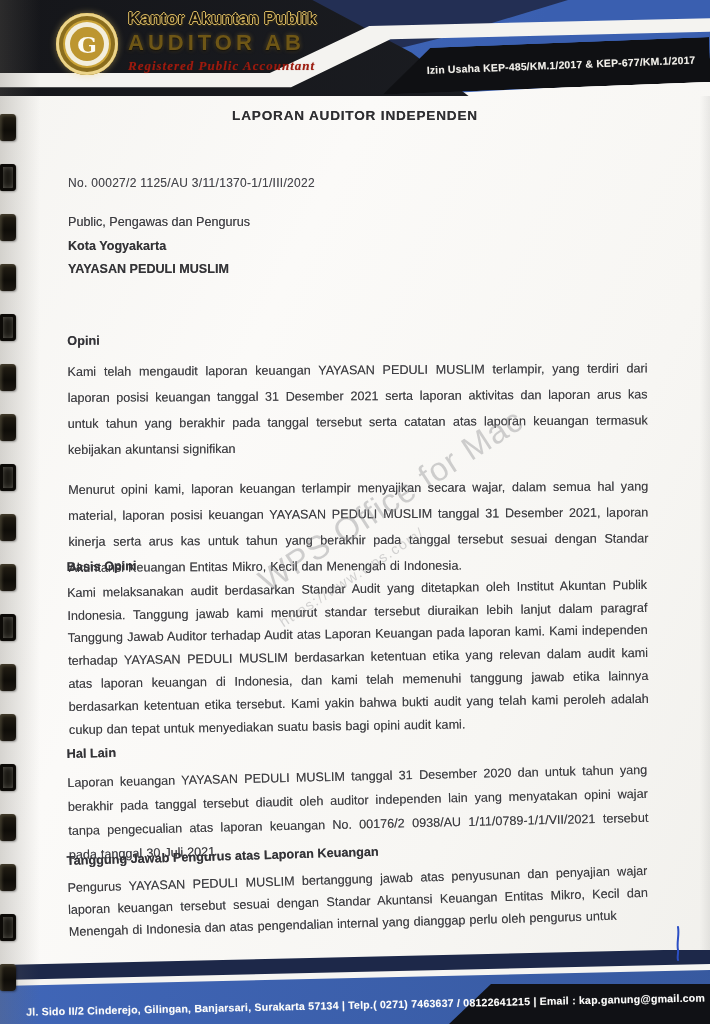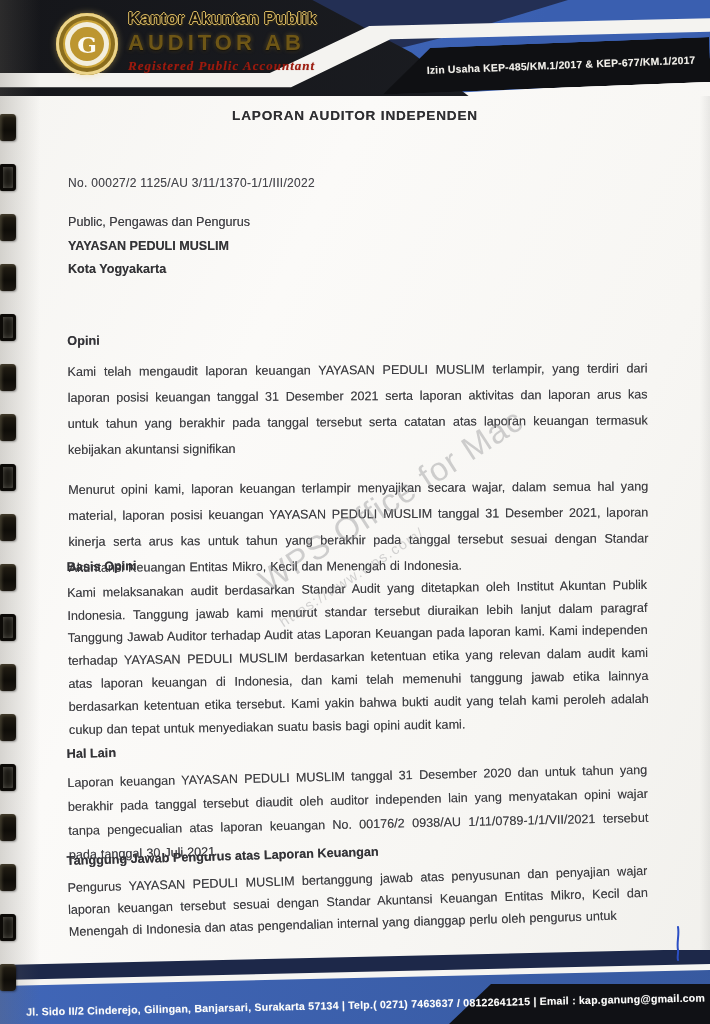--- a/index.html
+++ b/index.html
@@ -115,22 +115,22 @@
       <div class="firm-name">AUDITOR AB</div>
       <div class="firm-tagline">Registered Public Accountant</div>
     </div>
   </div>
 
   <div class="doc-title">LAPORAN AUDITOR INDEPENDEN</div>
   <div class="doc-number">No. 00027/2 1125/AU 3/11/1370-1/1/III/2022</div>
 
   <div class="addressee">
     <div>Public, Pengawas dan Pengurus</div>
+    <div class="addr-bold">Kota Yogyakarta</div>
     <div class="addr-bold">YAYASAN PEDULI MUSLIM</div>
-    <div class="addr-bold">Kota Yogyakarta</div>
   </div>
 
   <div class="sect s-opini">
     <h3>Opini</h3>
     <p>Kami telah mengaudit laporan keuangan YAYASAN PEDULI MUSLIM terlampir, yang terdiri dari laporan posisi keuangan tanggal 31 Desember 2021 serta laporan aktivitas dan laporan arus kas untuk tahun yang berakhir pada tanggal tersebut serta catatan atas laporan keuangan termasuk kebijakan akuntansi signifikan</p>
     <p>Menurut opini kami, laporan keuangan terlampir menyajikan secara wajar, dalam semua hal yang material, laporan posisi keuangan YAYASAN PEDULI MUSLIM tanggal 31 Desember 2021, laporan kinerja serta arus kas untuk tahun yang berakhir pada tanggal tersebut sesuai dengan Standar Akuntansi Keuangan Entitas Mikro, Kecil dan Menengah di Indonesia.</p>
   </div>
 
   <div class="sect s-basis">
     <h3>Basis Opini</h3>

